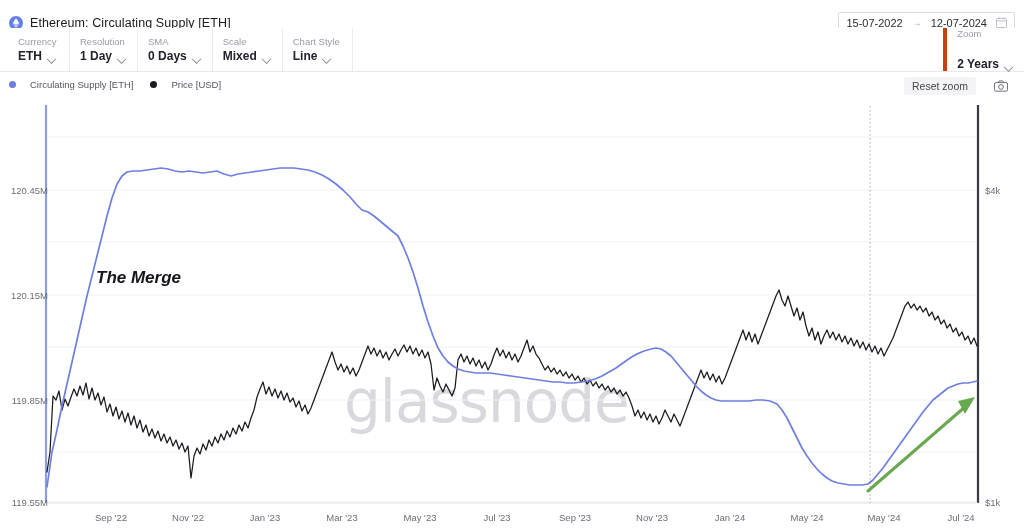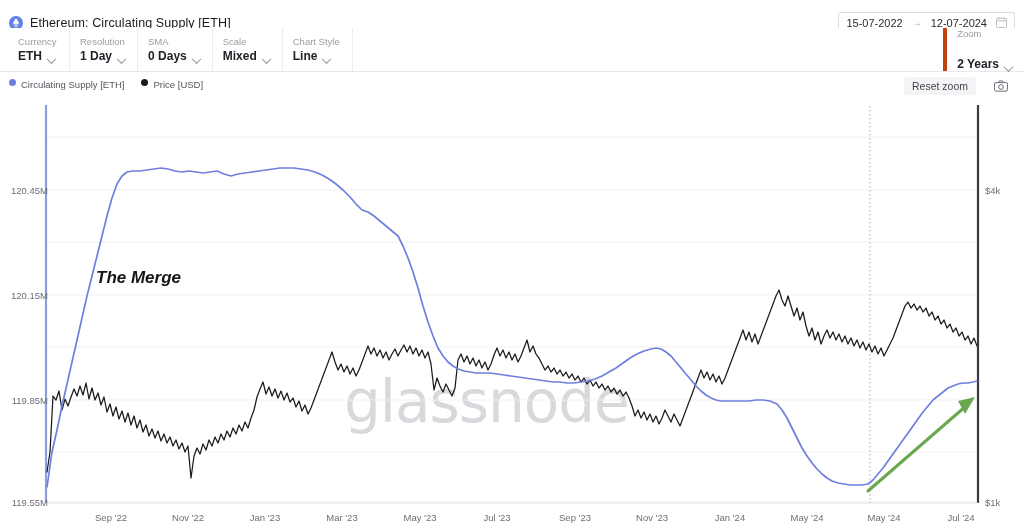--- a/index.html
+++ b/index.html
@@ -79,21 +79,21 @@
 
   
   .legendbar {
     position: absolute; left: 0; top: 72px;
     width: 1024px; height: 30px;
   }
   .legend {
     position: absolute; left: 9px; top: 7px;
     display: flex; align-items: center; gap: 17px;
   }
-  .legend-item { display: flex; gap: 5px; }
+  .legend-item { display: flex; align-items: center; gap: 14px; }
   .legend-dot { width: 7px; height: 7px; border-radius: 50%; }
   .legend-label { font-size: 9.5px; color: #55555e; }
   .reset-zoom {
     position: absolute; right: 48px; top: 5px;
     font-size: 10.5px; color: #46464f;
     background: #f4f4f6; border: none; border-radius: 3px;
     padding: 3px 8px; cursor: pointer;
   }
   .cam-btn {
     position: absolute; right: 13px; top: 5px;

